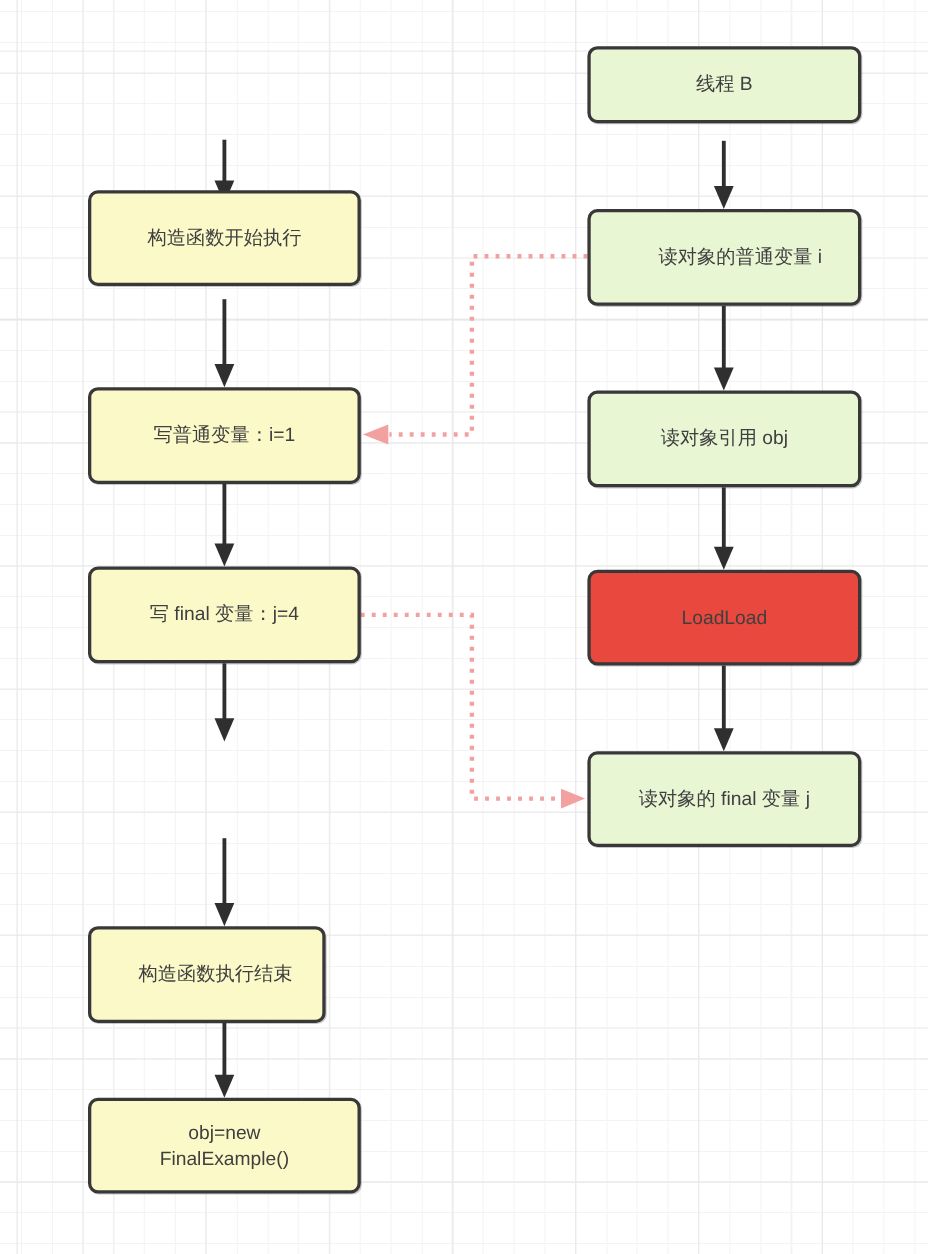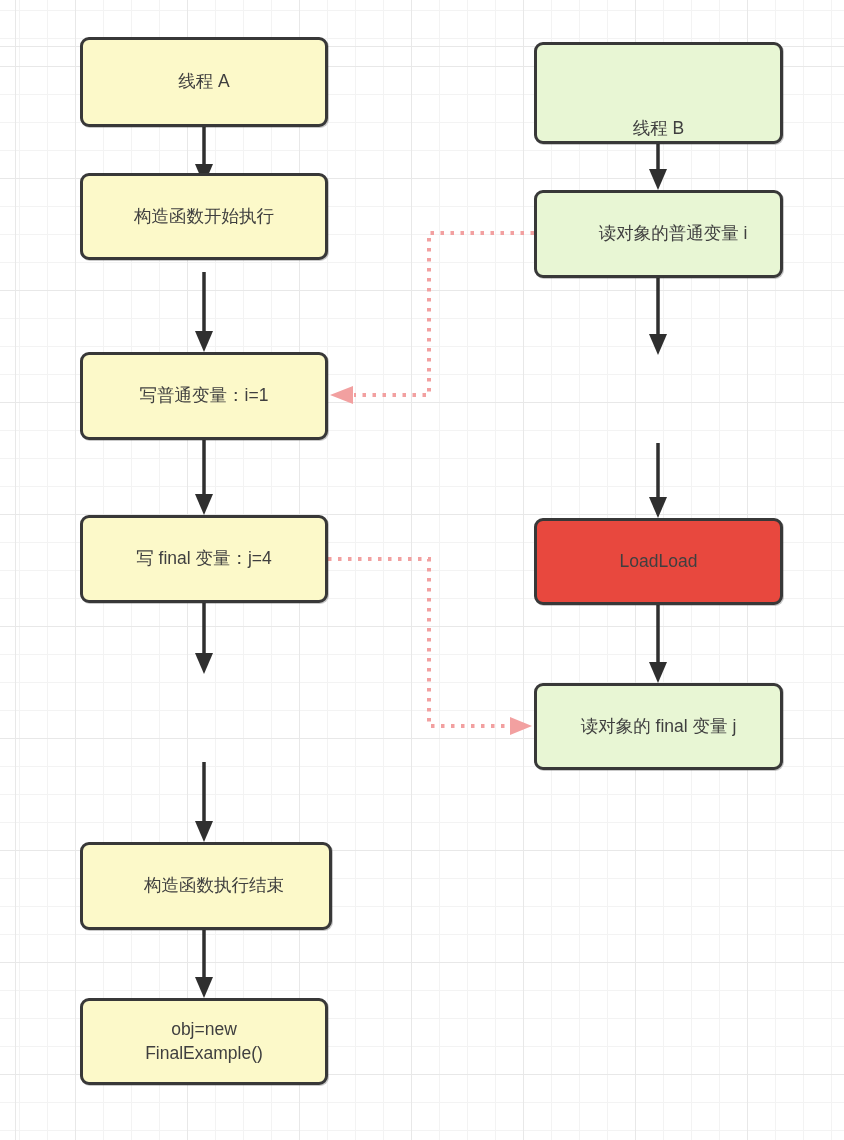--- a/index.html
+++ b/index.html
@@ -37,24 +37,24 @@
   }
   .yellow{background:var(--node-yellow);}
   .green{background:var(--node-green);}
   .red{background:var(--node-red);}
   
   .a1{left:80px;top:37px;width:248px;height:90px;}
   .a2{left:80px;top:173px;width:248px;height:87px;}
   .a3{left:80px;top:352px;width:248px;height:88px;align-items:center;}
   .a4{left:80px;top:515px;width:248px;height:88px;}
   .a5{left:80px;top:674px;width:248px;height:88px;}
-  .a6{left:80px;top:842px;width:252px;height:88px;padding-left:16px;}
+  .a6{left:80px;top:842px;width:216px;height:88px;padding-left:16px;}
   .a7{left:80px;top:998px;width:248px;height:87px;}
   
-  .b1{left:534px;top:42px;width:249px;height:102px;align-items:flex-end;}
+  .b1{left:534px;top:42px;width:249px;height:70px;}
   .b2{left:534px;top:190px;width:249px;height:88px;padding-left:29px;}
   .b3{left:534px;top:355px;width:249px;height:88px;}
   .b4{left:534px;top:518px;width:249px;height:87px;}
   .b5{left:534px;top:683px;width:249px;height:87px;}
 </style>
 </head>
 <body>
 
 <div class="canvas">
 
@@ -105,23 +105,20 @@
     <g>
       <path class="dot-line" d="M534,233 H429 V395 H354"></path>
       <polygon class="dot-head" points="330,395 353,386 353,404"></polygon>
     </g>
     <g>
       <path class="dot-line" d="M328,559 H429 V726 H509"></path>
       <polygon class="dot-head" points="532,726 510,717 510,735"></polygon>
     </g>
   </svg>
 
-  <div class="node yellow a1">
-    <span>线程 A</span>
-  </div>
   <div class="node yellow a2">
     <span>构造函数开始执行</span>
   </div>
   <div class="node yellow a3">
     <span>写普通变量：i=1</span>
   </div>
   <div class="node yellow a4">
     <span>写 final 变量：j=4</span>
   </div>
   <div class="node yellow a6">
@@ -131,20 +128,23 @@
     <span>obj=new
 FinalExample()</span>
   </div>
 
   <div class="node green b1">
     <span>线程 B</span>
   </div>
   <div class="node green b2">
     <span>读对象的普通变量 i</span>
   </div>
+  <div class="node green b3">
+    <span>读对象引用 obj</span>
+  </div>
   <div class="node red b4">
     <span>LoadLoad</span>
   </div>
   <div class="node green b5">
     <span>读对象的 final 变量 j</span>
   </div>
 
 </div>
 
 </body></html>

